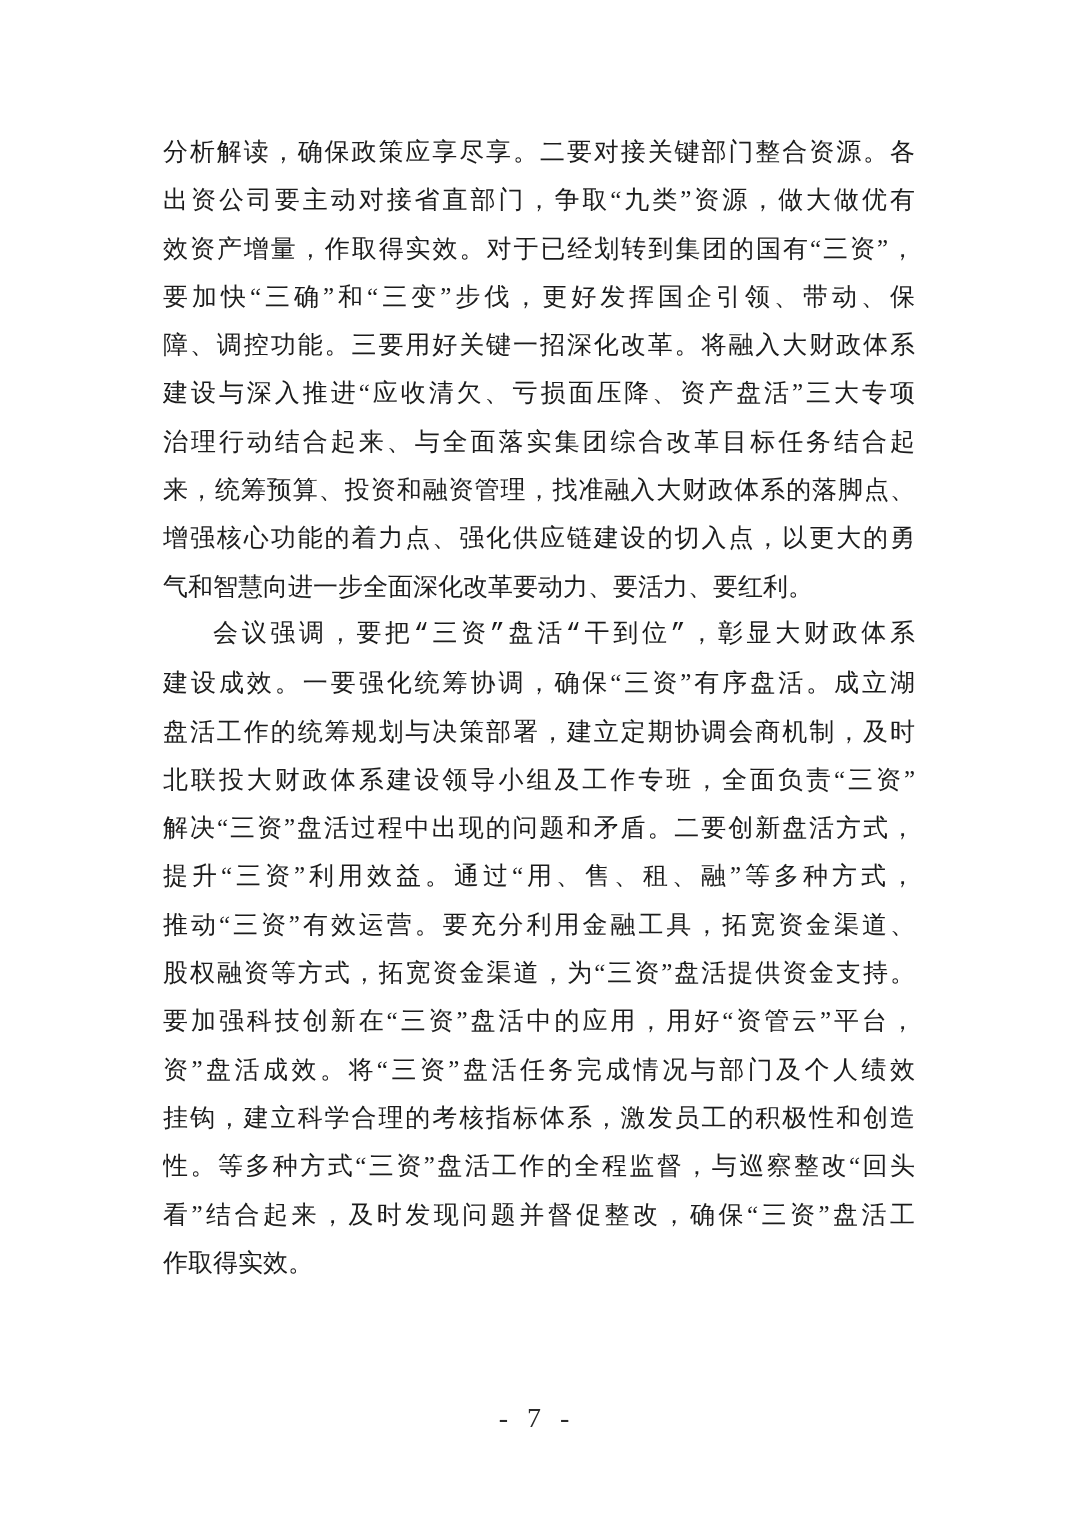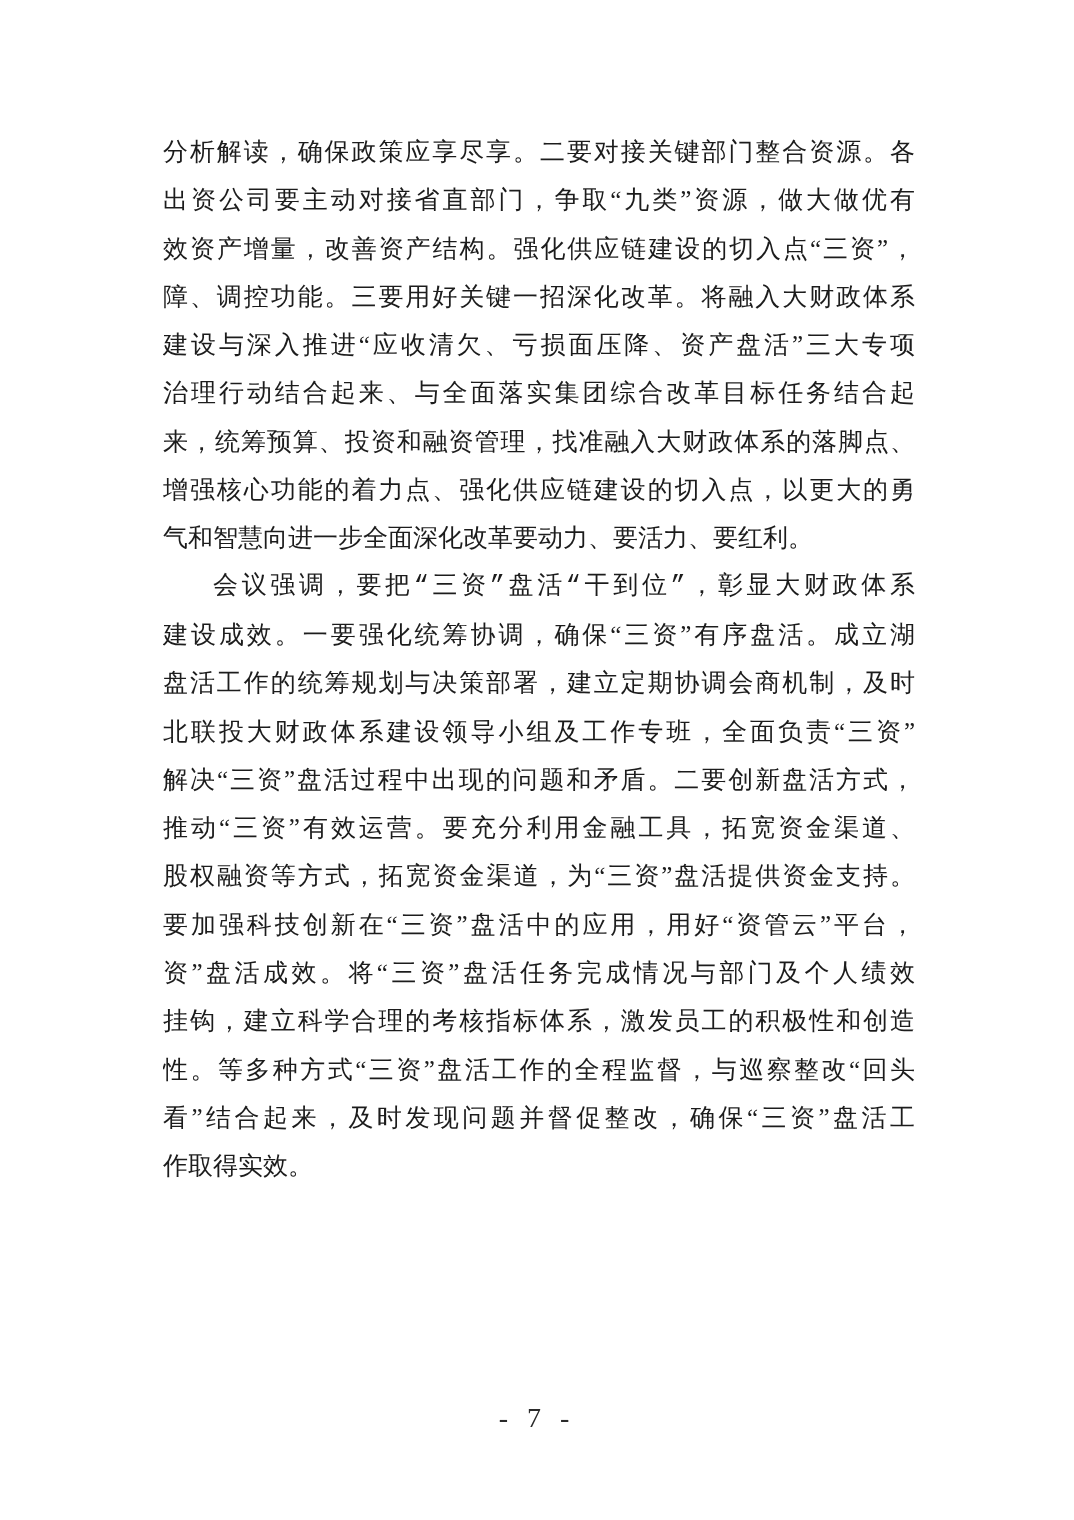--- a/index.html
+++ b/index.html
@@ -65,34 +65,36 @@
   }
 </style>
 </head>
 <body>
 
 <div class="page">
   <div class="text-content">
       <div class="paragraph">
         <div class="line">分析解读，确保政策应享尽享。二要对接关键部门整合资源。各</div>
         <div class="line">出资公司要主动对接省直部门，争取“九类”资源，做大做优有</div>
-        <div class="line">效资产增量，改善资产结构。强化供应链建设的切入点“三资”，</div>
+        <div class="line">效资产增量，作取得实效。对于已经划转到集团的国有“三资”，</div>
+        <div class="line">要加快“三确”和“三变”步伐，更好发挥国企引领、带动、保</div>
         <div class="line">障、调控功能。三要用好关键一招深化改革。将融入大财政体系</div>
         <div class="line">建设与深入推进“应收清欠、亏损面压降、资产盘活”三大专项</div>
         <div class="line">治理行动结合起来、与全面落实集团综合改革目标任务结合起</div>
         <div class="line">来，统筹预算、投资和融资管理，找准融入大财政体系的落脚点、</div>
         <div class="line">增强核心功能的着力点、强化供应链建设的切入点，以更大的勇</div>
         <div class="line para-end">气和智慧向进一步全面深化改革要动力、要活力、要红利。</div>
       </div>
       <div class="paragraph indent-first">
         <div class="line">会议强调，要把“三资”盘活“干到位”，彰显大财政体系</div>
         <div class="line">建设成效。一要强化统筹协调，确保“三资”有序盘活。成立湖</div>
         <div class="line">盘活工作的统筹规划与决策部署，建立定期协调会商机制，及时</div>
         <div class="line">北联投大财政体系建设领导小组及工作专班，全面负责“三资”</div>
         <div class="line">解决“三资”盘活过程中出现的问题和矛盾。二要创新盘活方式，</div>
+        <div class="line">提升“三资”利用效益。通过“用、售、租、融”等多种方式，</div>
         <div class="line">推动“三资”有效运营。要充分利用金融工具，拓宽资金渠道、</div>
         <div class="line">股权融资等方式，拓宽资金渠道，为“三资”盘活提供资金支持。</div>
         <div class="line">要加强科技创新在“三资”盘活中的应用，用好“资管云”平台，</div>
         <div class="line">资”盘活成效。将“三资”盘活任务完成情况与部门及个人绩效</div>
         <div class="line">挂钩，建立科学合理的考核指标体系，激发员工的积极性和创造</div>
         <div class="line">性。等多种方式“三资”盘活工作的全程监督，与巡察整改“回头</div>
         <div class="line">看”结合起来，及时发现问题并督促整改，确保“三资”盘活工</div>
         <div class="line para-end">作取得实效。</div>
       </div>
     </div>

